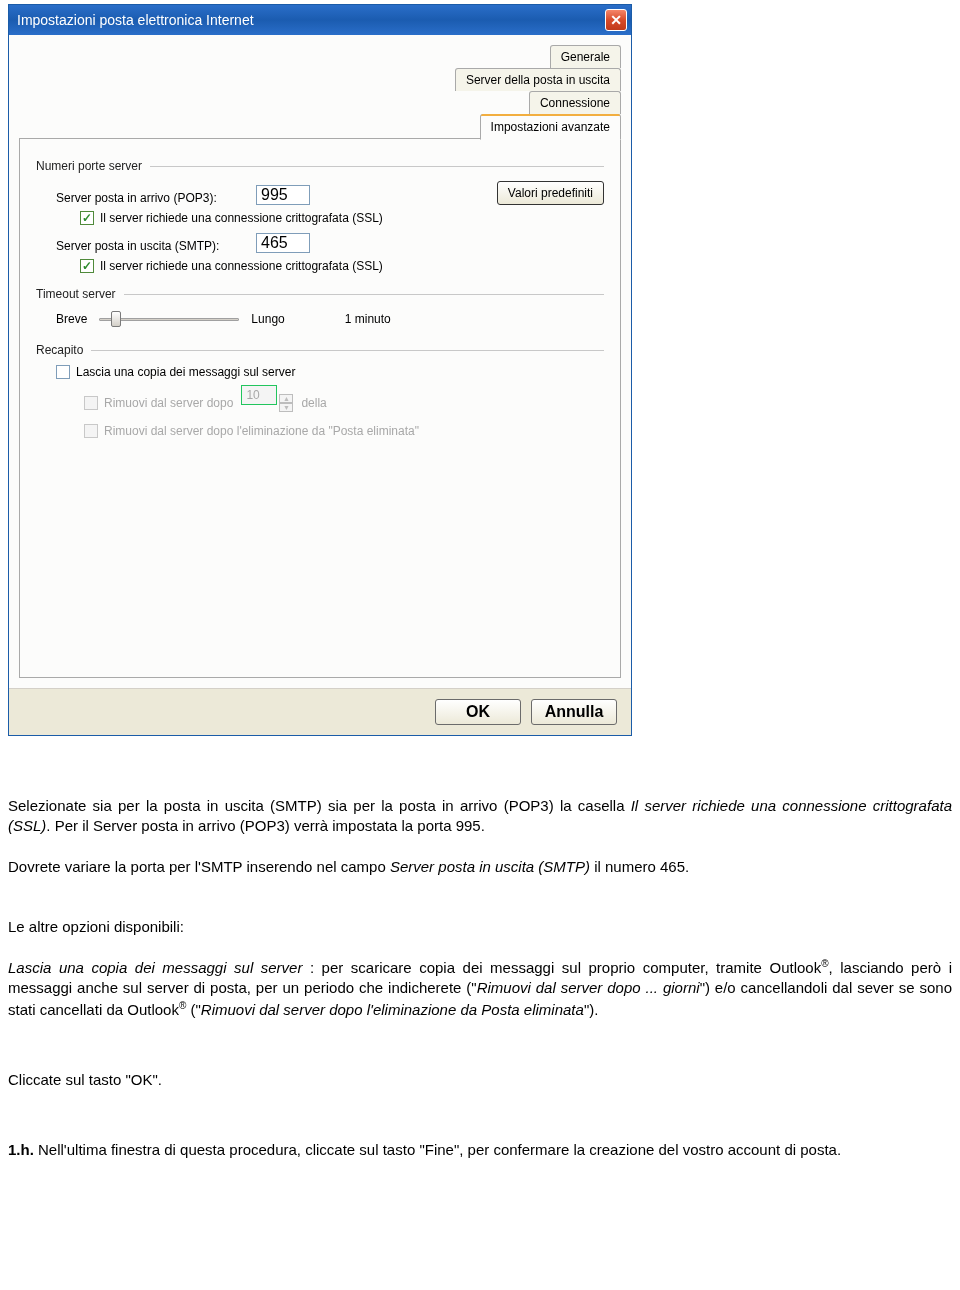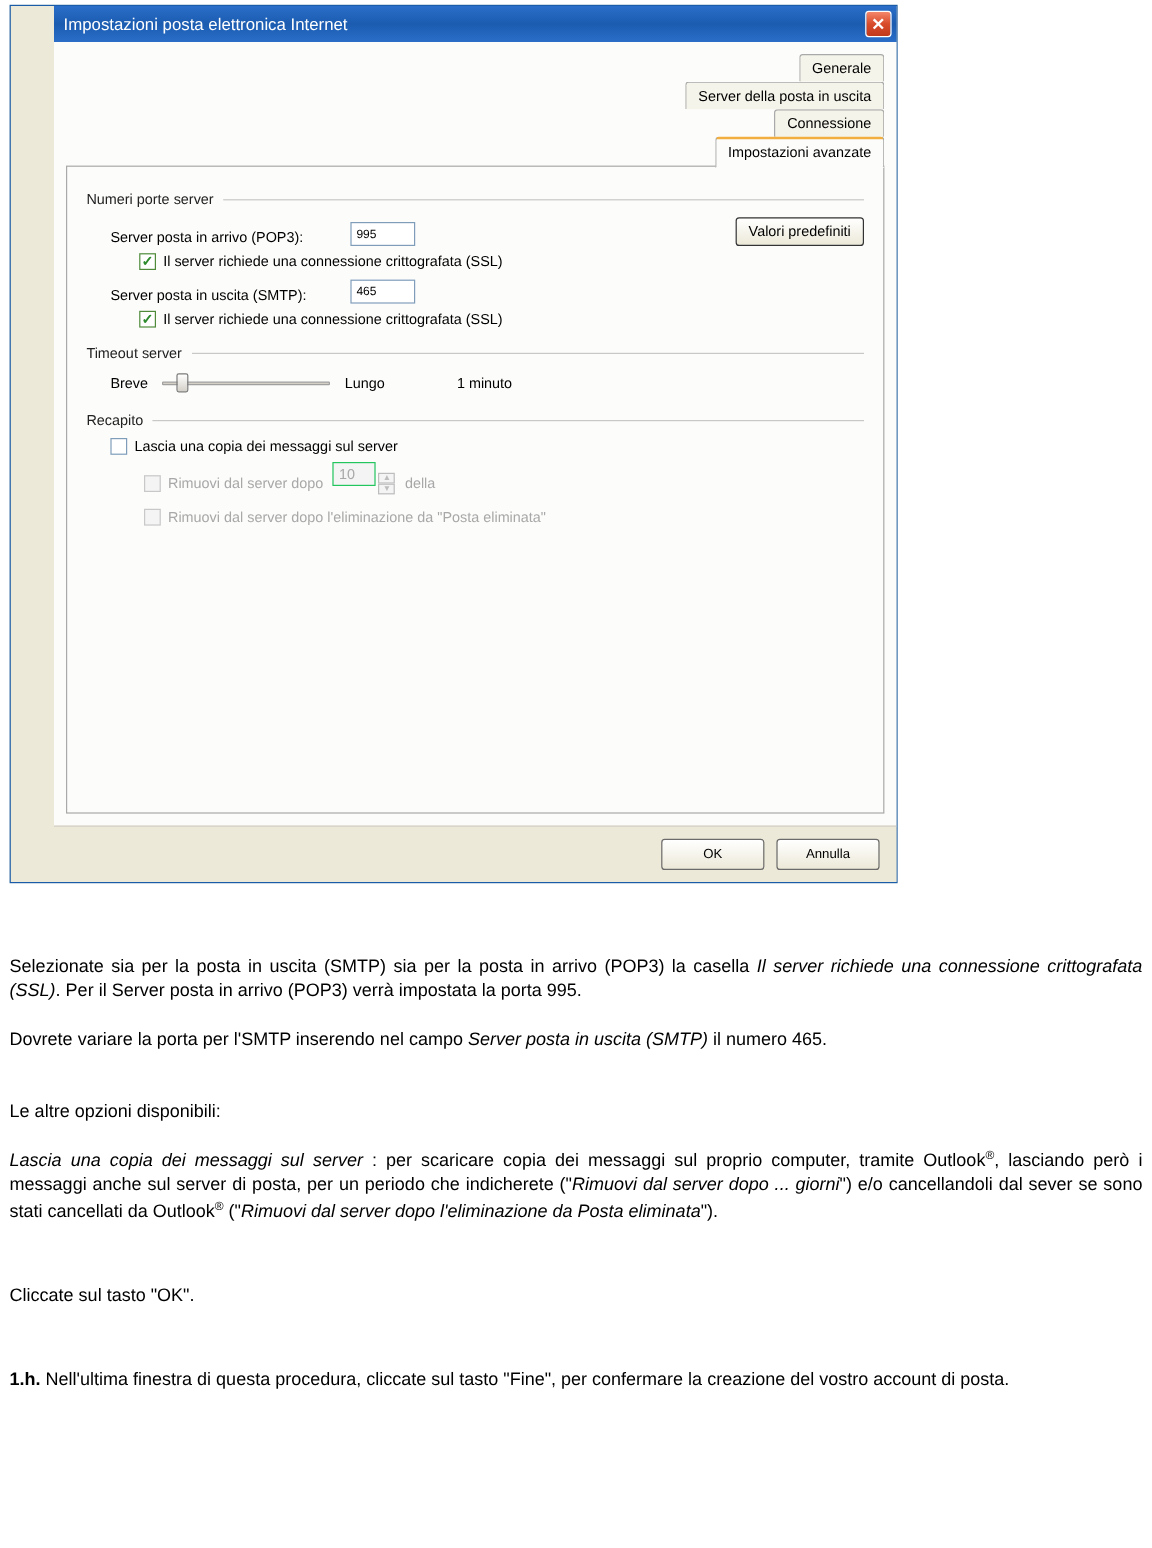--- a/index.html
+++ b/index.html
@@ -5,25 +5,24 @@
   * { box-sizing: border-box; }
   body {
     margin: 0;
     padding: 0;
     font-family: Tahoma, Arial, sans-serif;
     font-size: 12px;
     background: #fff;
     width: 960px;
   }
   .window {
-    width: 740px;
+    width: 624px;
     margin: 4px 0 0 8px;
     border: 1px solid #1b5ca8;
     background: #ece9d8;
-    padding-left: 36px;
   }
   .titlebar {
     height: 30px;
     background: linear-gradient(to bottom, #2a6ec9 0%, #1b5cb0 50%, #2a6ec9 100%);
     display: flex;
     align-items: center;
     justify-content: space-between;
     padding: 0 4px 0 8px;
   }
   .titlebar-text {
@@ -109,21 +108,21 @@
     margin: 6px 0 6px 20px;
   }
   .row-label {
     width: 200px;
     font-size: 12px;
   }
   .port-input {
     width: 54px;
     height: 20px;
     border: 1px solid #7f9db9;
-    font-size: 10px;
+    font-size: 16px;
     padding: 0 4px;
     background: #fff;
   }
   .defaults-btn {
     margin-left: auto;
     height: 24px;
     padding: 0 10px;
     border: 1px solid #333;
     border-radius: 3px;
     background: linear-gradient(to bottom, #fff, #ece9d8);
@@ -239,22 +238,23 @@
     justify-content: flex-end;
     gap: 10px;
     border-top: 1px solid #d4d0c8;
   }
   .btn {
     min-width: 86px;
     height: 26px;
     border: 1px solid #6b6b6b;
     border-radius: 3px;
     background: linear-gradient(to bottom, #fff, #ece9d8);
-    font-size: 11px;
-    cursor: pointer;
+    font-size: 16px;
+    cursor: pointer;
+    font-weight: bold;
   }
   .doc {
     width: 944px;
     margin: 60px 8px 0 8px;
     font-family: Arial, sans-serif;
     font-size: 15px;
     line-height: 1.35;
     color: #000;
   }
   .doc p { margin: 0 0 20px 0; text-align: justify; }

